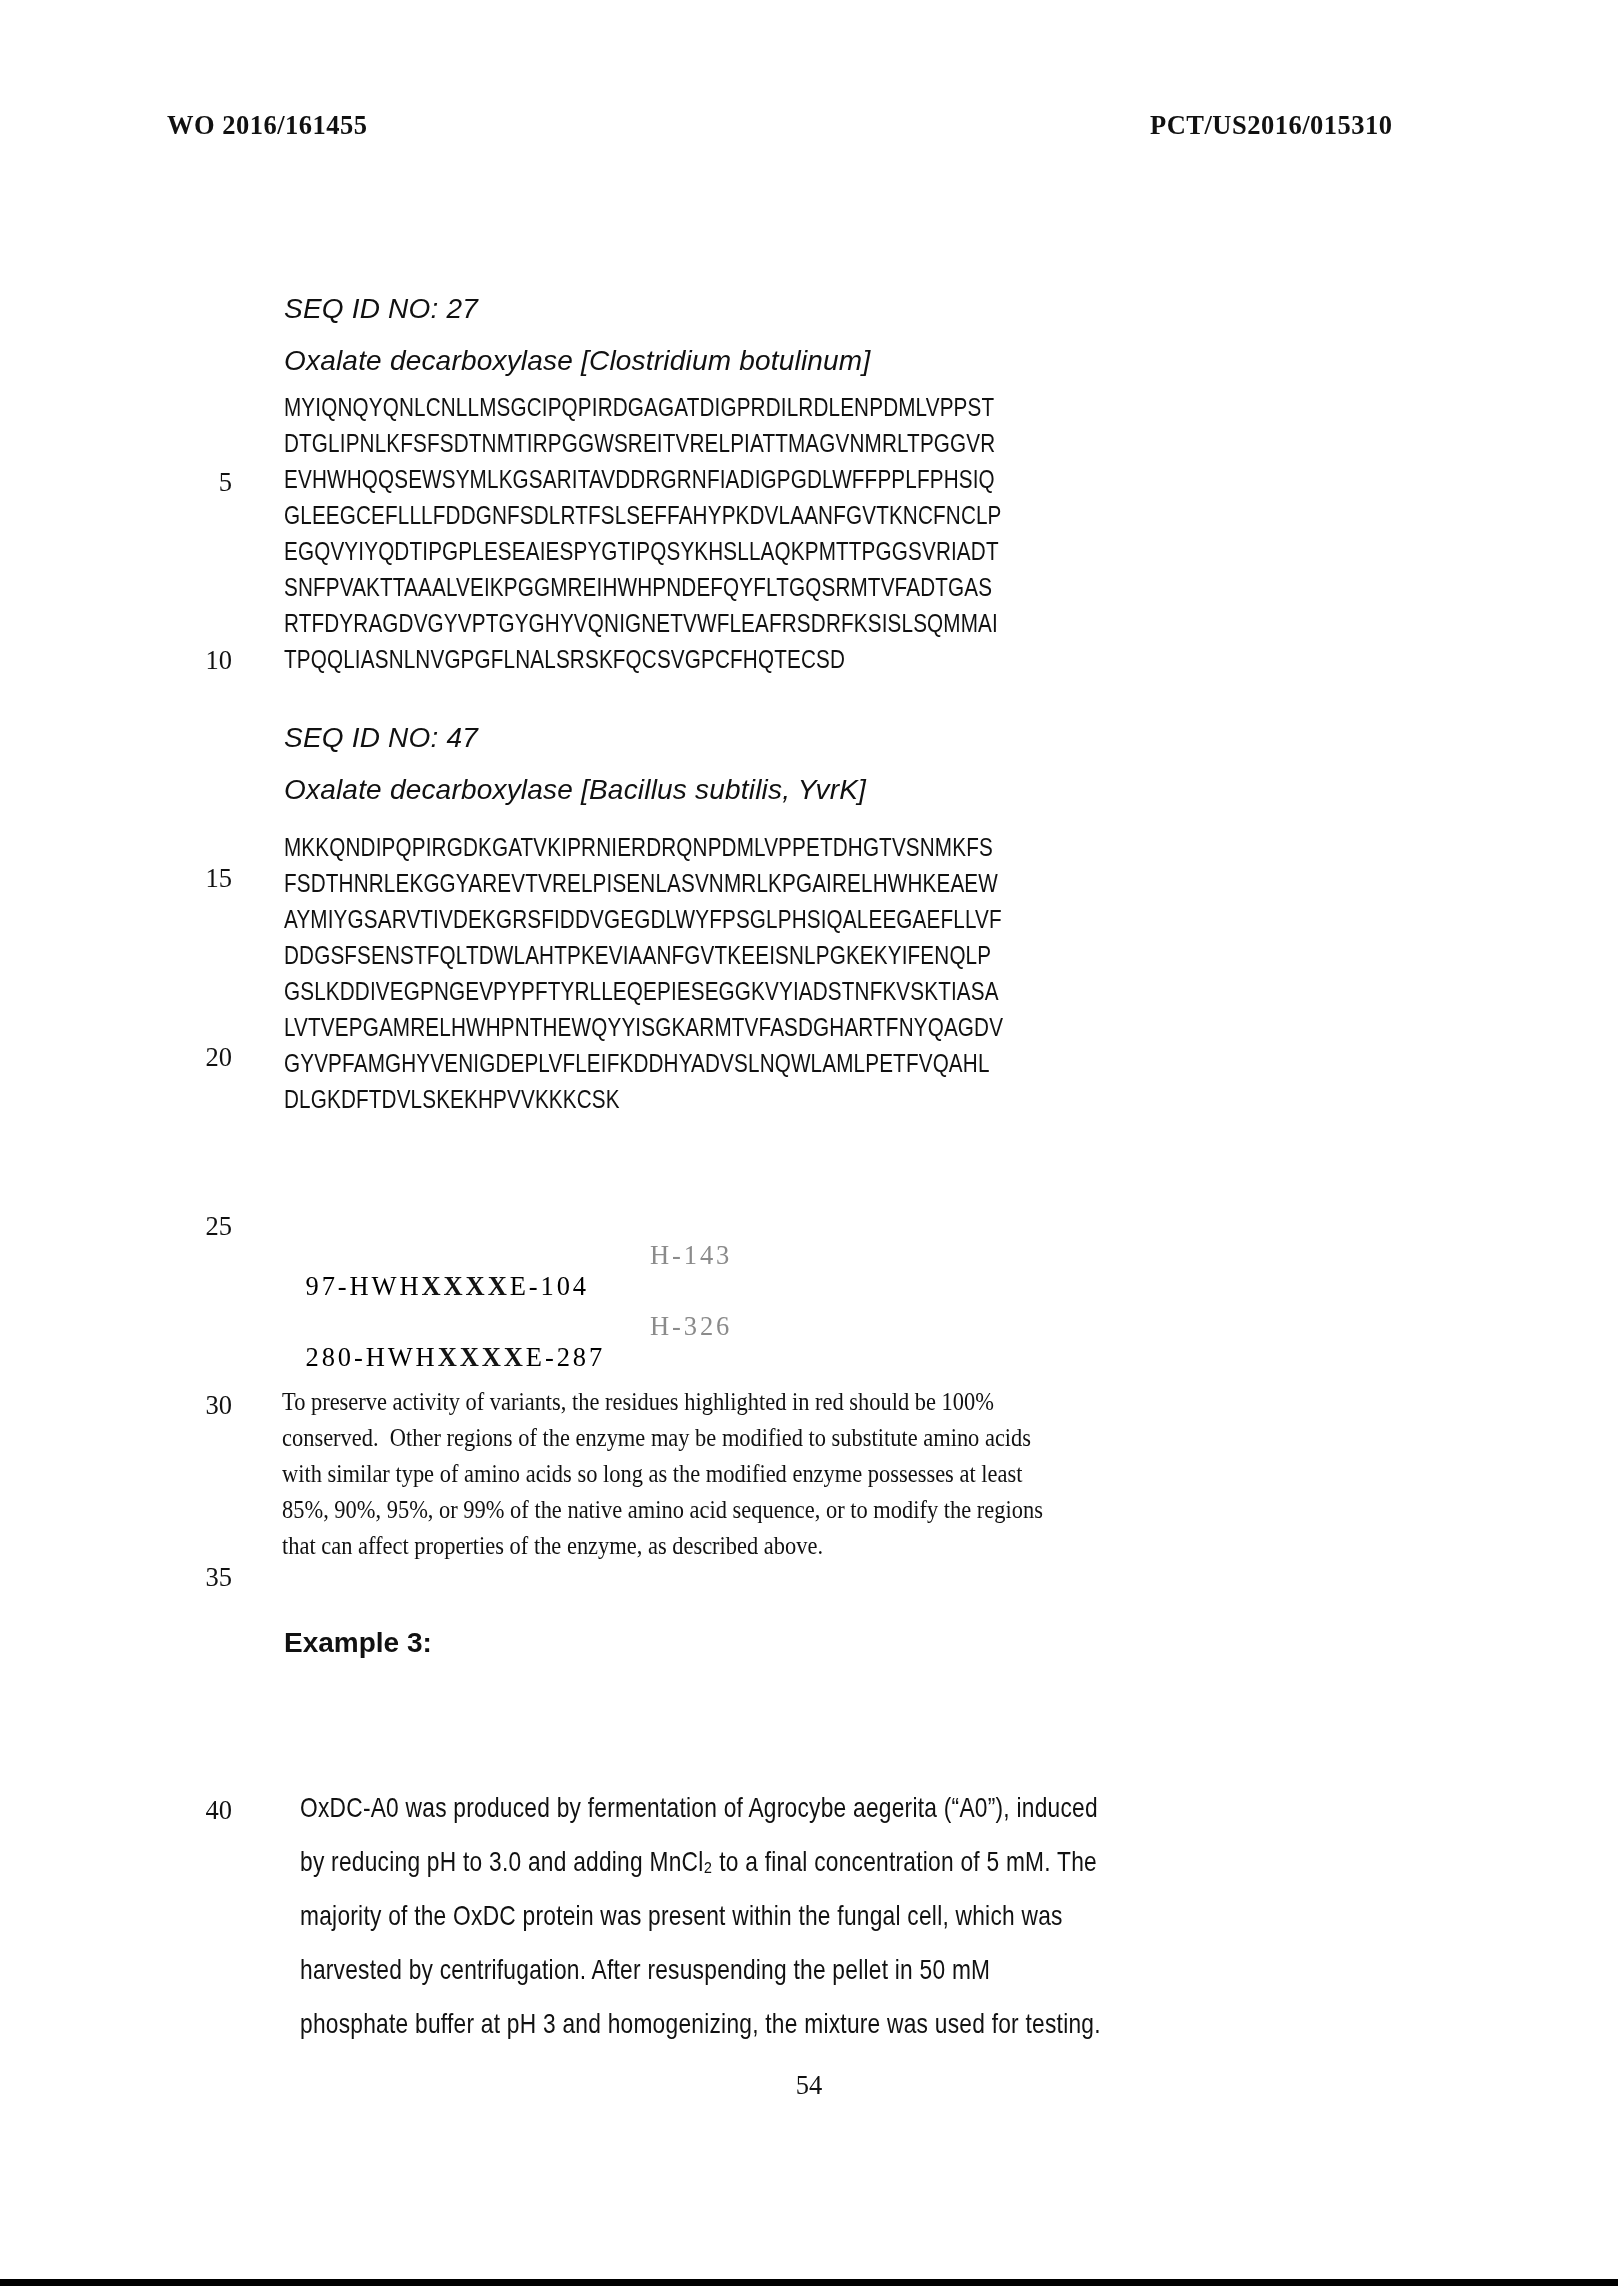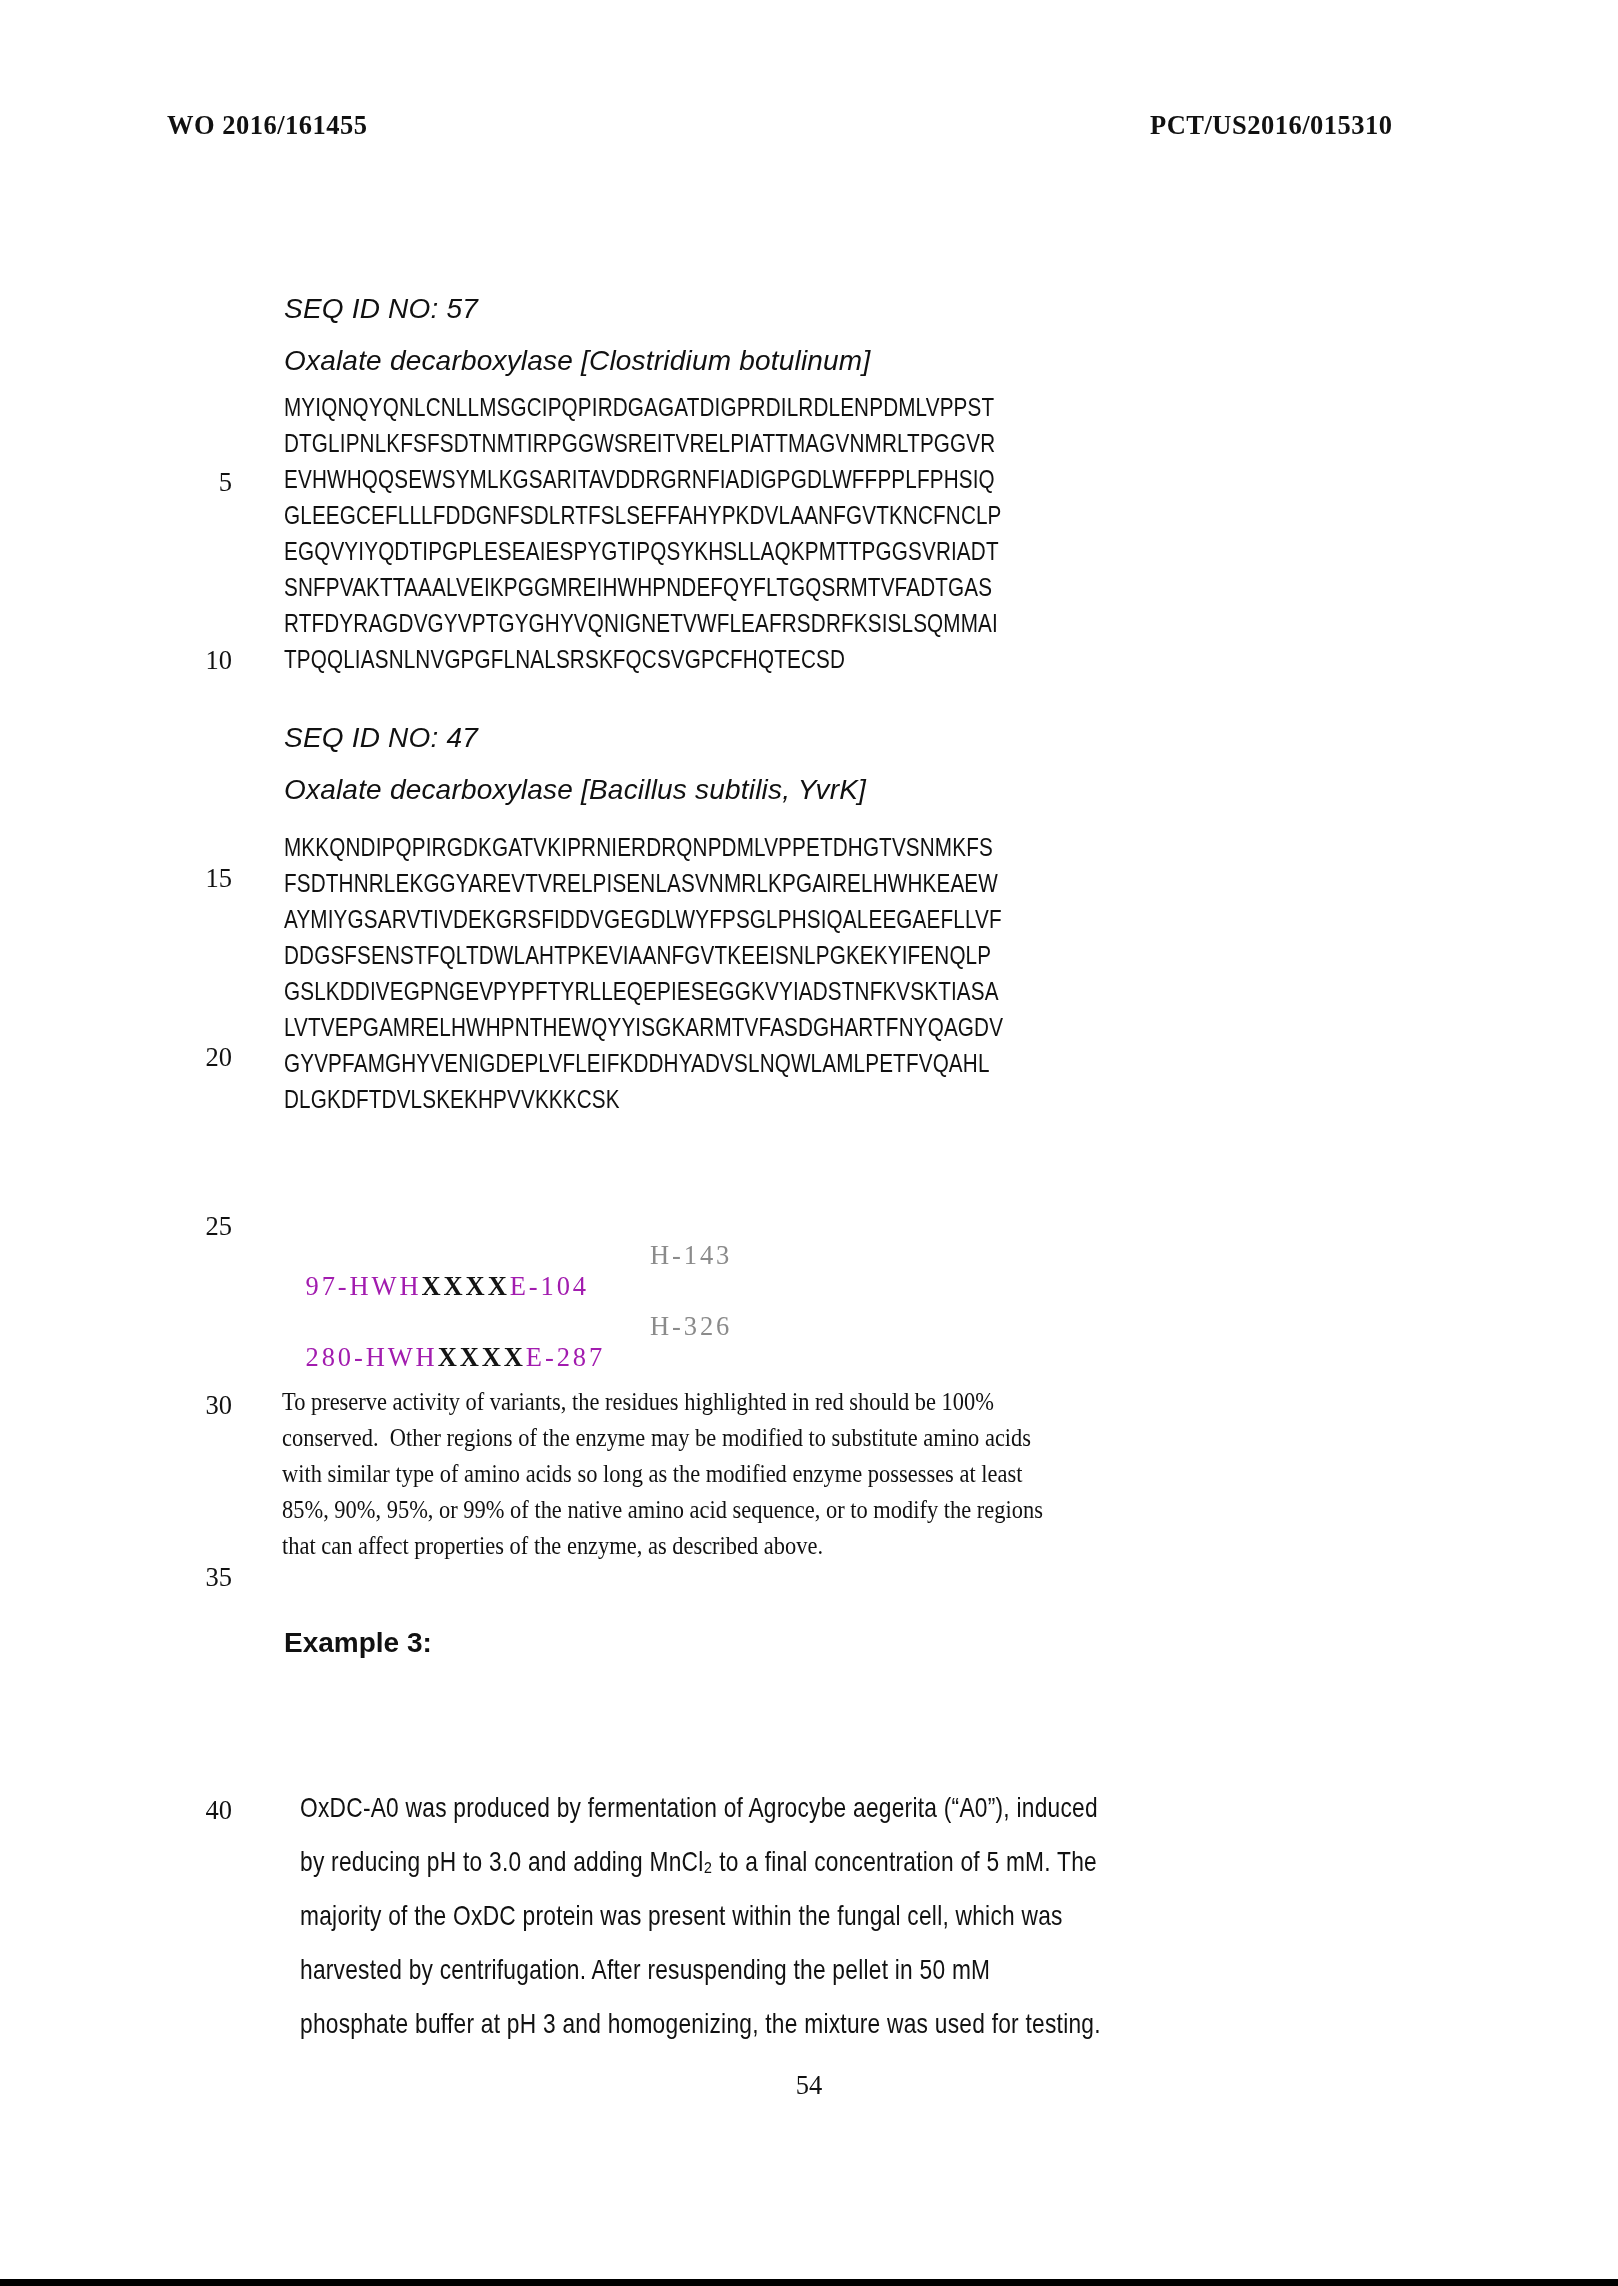--- a/index.html
+++ b/index.html
@@ -13,38 +13,38 @@
   .seq-line{height:36px;line-height:36px;font:26.5px "Liberation Sans",sans-serif;
             letter-spacing:0.2px;white-space:pre;transform:scaleX(0.78);transform-origin:0 0;}
   .para{position:absolute;left:282px;}
   .p-line{height:36px;line-height:36px;font:25.5px "Liberation Serif",serif;white-space:pre;
           transform:scaleX(0.88);transform-origin:0 0;}
   .f-para{position:absolute;left:300px;}
   .f-line{height:54px;line-height:54px;font:27.4px "Liberation Sans",sans-serif;letter-spacing:0.3px;
           white-space:pre;transform:scaleX(0.83);transform-origin:0 0;}
   .site-row{position:absolute;left:279px;width:686px;height:33px;line-height:33px;
             font:26.5px "Liberation Serif",serif;white-space:pre;}
-  .site-red{color:#a21caf;letter-spacing:2.9px;}
+  .site-red{color:#000000;letter-spacing:2.9px;}
   .x-run{color:#141414;font-weight:bold;letter-spacing:2.9px;}
   .his{position:absolute;left:371px;top:0;color:#8b8b8b;letter-spacing:2.9px;}
   .lineno{position:absolute;left:181px;width:51px;text-align:right;
           font:26.5px "Liberation Serif",serif;height:36px;line-height:36px;}
   .pageno{position:absolute;left:0;width:1618px;text-align:center;
           font:26.5px "Liberation Serif",serif;}
   .bottom-bar{position:absolute;left:0;top:2279px;width:1618px;height:7.8px;background:#000;}
 </style>
 </head>
 <body>
 
 <div class="page">
 
   <div class="hdr" style="left:167px">WO 2016/161455</div>
   <div class="hdr" style="left:1150px">PCT/US2016/015310</div>
 
-  <div class="ital-head" style="top:293px">SEQ ID NO: 57</div>
+  <div class="ital-head" style="top:293px">SEQ ID NO: 27</div>
   <div class="ital-head" style="top:345px">Oxalate decarboxylase [Clostridium botulinum]</div>
 
   <div class="seq-block" style="top:392px">
     <div class="seq-line">MYIQNQYQNLCNLLMSGCIPQPIRDGAGATDIGPRDILRDLENPDMLVPPST</div>
     <div class="seq-line">DTGLIPNLKFSFSDTNMTIRPGGWSREITVRELPIATTMAGVNMRLTPGGVR</div>
     <div class="seq-line">EVHWHQQSEWSYMLKGSARITAVDDRGRNFIADIGPGDLWFFPPLFPHSIQ</div>
     <div class="seq-line">GLEEGCEFLLLFDDGNFSDLRTFSLSEFFAHYPKDVLAANFGVTKNCFNCLP</div>
     <div class="seq-line">EGQVYIYQDTIPGPLESEAIESPYGTIPQSYKHSLLAQKPMTTPGGSVRIADT</div>
     <div class="seq-line">SNFPVAKTTAAALVEIKPGGMREIHWHPNDEFQYFLTGQSRMTVFADTGAS</div>
     <div class="seq-line">RTFDYRAGDVGYVPTGYGHYVQNIGNETVWFLEAFRSDRFKSISLSQMMAI</div>

